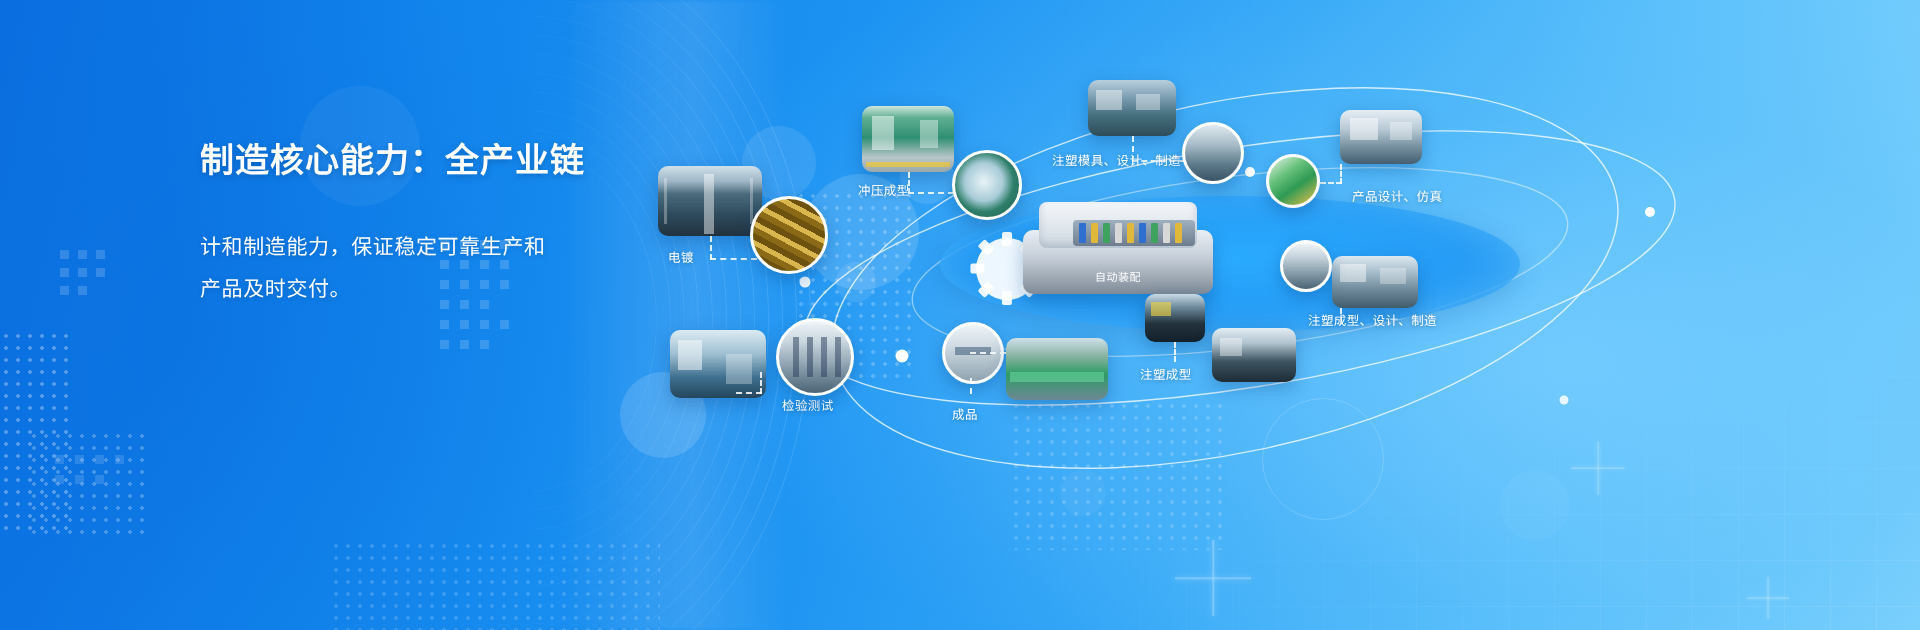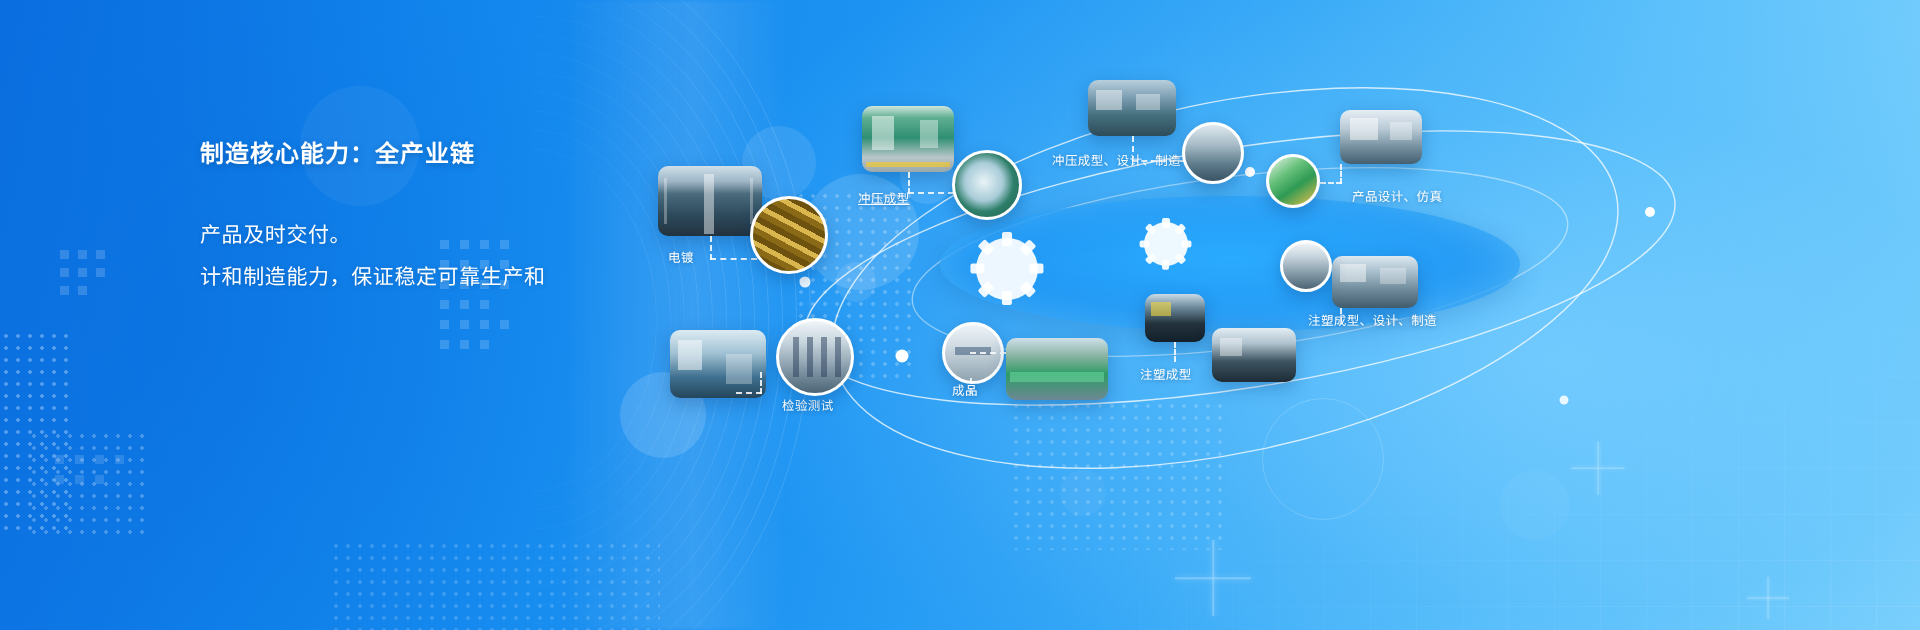--- a/index.html
+++ b/index.html
@@ -70,21 +70,21 @@
   .sparkle:before,.sparkle:after{
     content:"";position:absolute;left:50%;top:50%;background:rgba(255,255,255,.55);
     transform:translate(-50%,-50%);
   }
   .sparkle:before{width:1.5px;height:76px;box-shadow:0 0 6px rgba(255,255,255,.6);}
   .sparkle:after{width:76px;height:1.5px;box-shadow:0 0 6px rgba(255,255,255,.6);}
 
   
   .copy{position:absolute;left:200px;top:140px;width:420px;}
   .h1{
-    font-size:24px;font-weight:bold;color:#ffffff;letter-spacing:1px;
+    font-size:34px;font-weight:bold;color:#ffffff;letter-spacing:1px;
     line-height:1.2;white-space:nowrap;
     text-shadow:0 2px 6px rgba(2,52,110,.35);
   }
   .h2{
     margin-top:11px;font-size:16.5px;color:#eaf6ff;letter-spacing:3.3px;
     white-space:nowrap;font-weight:400;
     text-shadow:0 1px 4px rgba(2,52,110,.30);
   }
   .para{
     margin-top:45px;font-size:21px;color:#ffffff;line-height:2.0;
@@ -285,22 +285,22 @@
 
     <div class="grid"></div>
     <div class="sparkle" style="left:1175px;top:540px;"></div>
     <div class="sparkle" style="left:1560px;top:430px;transform:scale(.7);"></div>
     <div class="sparkle" style="left:1730px;top:560px;transform:scale(.55);"></div>
   </div>
 
   <div class="copy">
     <div class="h1">制造核心能力：全产业链</div>
     <div class="para">
+      <div>计和制造能力，保证稳定可靠生产和</div>
       <div>产品及时交付。</div>
-      <div>计和制造能力，保证稳定可靠生产和</div>
     </div>
   </div>
 
   <div class="diagram">
 
     <svg class="orbitsvg" viewBox="0 0 1280 630" preserveAspectRatio="none">
       <g fill="none" stroke="#ffffff" stroke-opacity="0.75" stroke-width="1.4">
         <ellipse cx="600" cy="268" rx="440" ry="120" transform="rotate(-9 600 268)"></ellipse>
         <ellipse cx="585" cy="278" rx="400" ry="175" transform="rotate(-12 585 278)"></ellipse>
         <ellipse cx="600" cy="262" rx="330" ry="86" transform="rotate(-7 600 262)" stroke-opacity="0.45"></ellipse>
@@ -334,20 +334,37 @@
           <b style="transform:rotate(45deg)"></b>
           <b style="transform:rotate(90deg)"></b>
           <b style="transform:rotate(135deg)"></b>
           <b style="transform:rotate(180deg)"></b>
           <b style="transform:rotate(225deg)"></b>
           <b style="transform:rotate(270deg)"></b>
           <b style="transform:rotate(315deg)"></b>
         </i>
     </div>
 
+    <div class="machine">
+      <div class="mbody"></div>
+      <div class="mtop">
+        <div class="mslot">
+          <u style="left:6px;background:#2f6fd0"></u>
+          <u style="left:18px;background:#e0b93c"></u>
+          <u style="left:30px;background:#3fa35f"></u>
+          <u style="left:42px;background:#d8d8d8"></u>
+          <u style="left:54px;background:#e0b93c"></u>
+          <u style="left:66px;background:#2f6fd0"></u>
+          <u style="left:78px;background:#3fa35f"></u>
+          <u style="left:90px;background:#d8d8d8"></u>
+          <u style="left:102px;background:#e0b93c"></u>
+        </div>
+      </div>
+      <div class="mlabel">自动装配</div>
+    </div>
 
     <div class="node">
       <div class="ph f-line" style="left:18px;top:166px;width:104px;height:70px;">
         <em style="left:46px;top:8px;width:10px;height:60px;background:rgba(255,255,255,.45)"></em>
         <em style="left:6px;top:12px;width:3px;height:46px"></em>
         <em style="left:92px;top:12px;width:3px;height:46px"></em>
       </div>
       <div class="dash" style="left:70px;top:236px;height:24px;"></div>
       <div class="dashh" style="left:70px;top:258px;width:78px;"></div>
       <div class="lbl" style="left:28px;top:247px;">电镀</div>
@@ -355,32 +372,32 @@
     </div>
 
     <div class="node">
       <div class="ph f-green" style="left:222px;top:106px;width:92px;height:66px;">
         <em style="left:10px;top:10px;width:22px;height:34px;background:rgba(255,255,255,.5)"></em>
         <em style="left:58px;top:14px;width:18px;height:28px;background:rgba(255,255,255,.4)"></em>
         <em style="left:4px;top:56px;width:84px;height:5px;background:rgba(235,200,60,.75)"></em>
       </div>
       <div class="dash" style="left:268px;top:172px;height:22px;"></div>
       <div class="dashh" style="left:268px;top:192px;width:66px;"></div>
-      <div class="lbl" style="left:218px;top:188px;text-decoration:underline;">冲压成型</div>
+      <div class="lbl" style="left:218px;top:180px;">冲压成型</div>
       <div class="ph circ f-pcb" style="left:312px;top:150px;width:64px;height:64px;"></div>
     </div>
 
     <div class="node">
       <div class="ph f-office" style="left:448px;top:80px;width:88px;height:56px;">
         <em style="left:8px;top:10px;width:26px;height:20px;background:rgba(255,255,255,.45)"></em>
         <em style="left:48px;top:14px;width:24px;height:16px;background:rgba(255,255,255,.38)"></em>
       </div>
       <div class="dash" style="left:492px;top:136px;height:26px;"></div>
       <div class="dashh" style="left:492px;top:160px;width:62px;"></div>
-      <div class="lbl" style="left:412px;top:150px;">冲压成型、设计、制造</div>
+      <div class="lbl" style="left:412px;top:150px;">注塑模具、设计、制造</div>
       <div class="ph circ f-mold" style="left:542px;top:122px;width:56px;height:56px;"></div>
     </div>
 
     <div class="node">
       <div class="ph f-sim" style="left:700px;top:110px;width:82px;height:54px;">
         <em style="left:10px;top:8px;width:28px;height:22px;background:rgba(255,255,255,.5)"></em>
         <em style="left:50px;top:12px;width:22px;height:18px;background:rgba(255,255,255,.35)"></em>
       </div>
       <div class="dash" style="left:700px;top:164px;height:20px;"></div>
       <div class="dashh" style="left:672px;top:182px;width:30px;"></div>
@@ -408,21 +425,21 @@
         <em style="left:8px;top:10px;width:22px;height:18px;background:rgba(255,255,255,.4)"></em>
       </div>
     </div>
 
     <div class="node">
       <div class="ph circ f-conn" style="left:302px;top:322px;width:56px;height:56px;">
         <em style="left:10px;top:22px;width:36px;height:8px;background:rgba(60,90,120,.55)"></em>
       </div>
       <div class="dash" style="left:330px;top:378px;height:16px;"></div>
       <div class="dashh" style="left:330px;top:352px;width:56px;"></div>
-      <div class="lbl" style="left:312px;top:380px;">成品</div>
+      <div class="lbl" style="left:312px;top:404px;">成品</div>
       <div class="ph f-belt" style="left:366px;top:338px;width:102px;height:62px;">
         <em style="left:4px;top:34px;width:94px;height:10px;background:rgba(120,230,170,.45)"></em>
       </div>
     </div>
 
     <div class="node">
       <div class="ph f-inspect" style="left:30px;top:330px;width:96px;height:68px;">
         <em style="left:8px;top:10px;width:24px;height:30px;background:rgba(255,255,255,.5)"></em>
         <em style="left:56px;top:24px;width:26px;height:30px;background:rgba(255,255,255,.3)"></em>
       </div>

